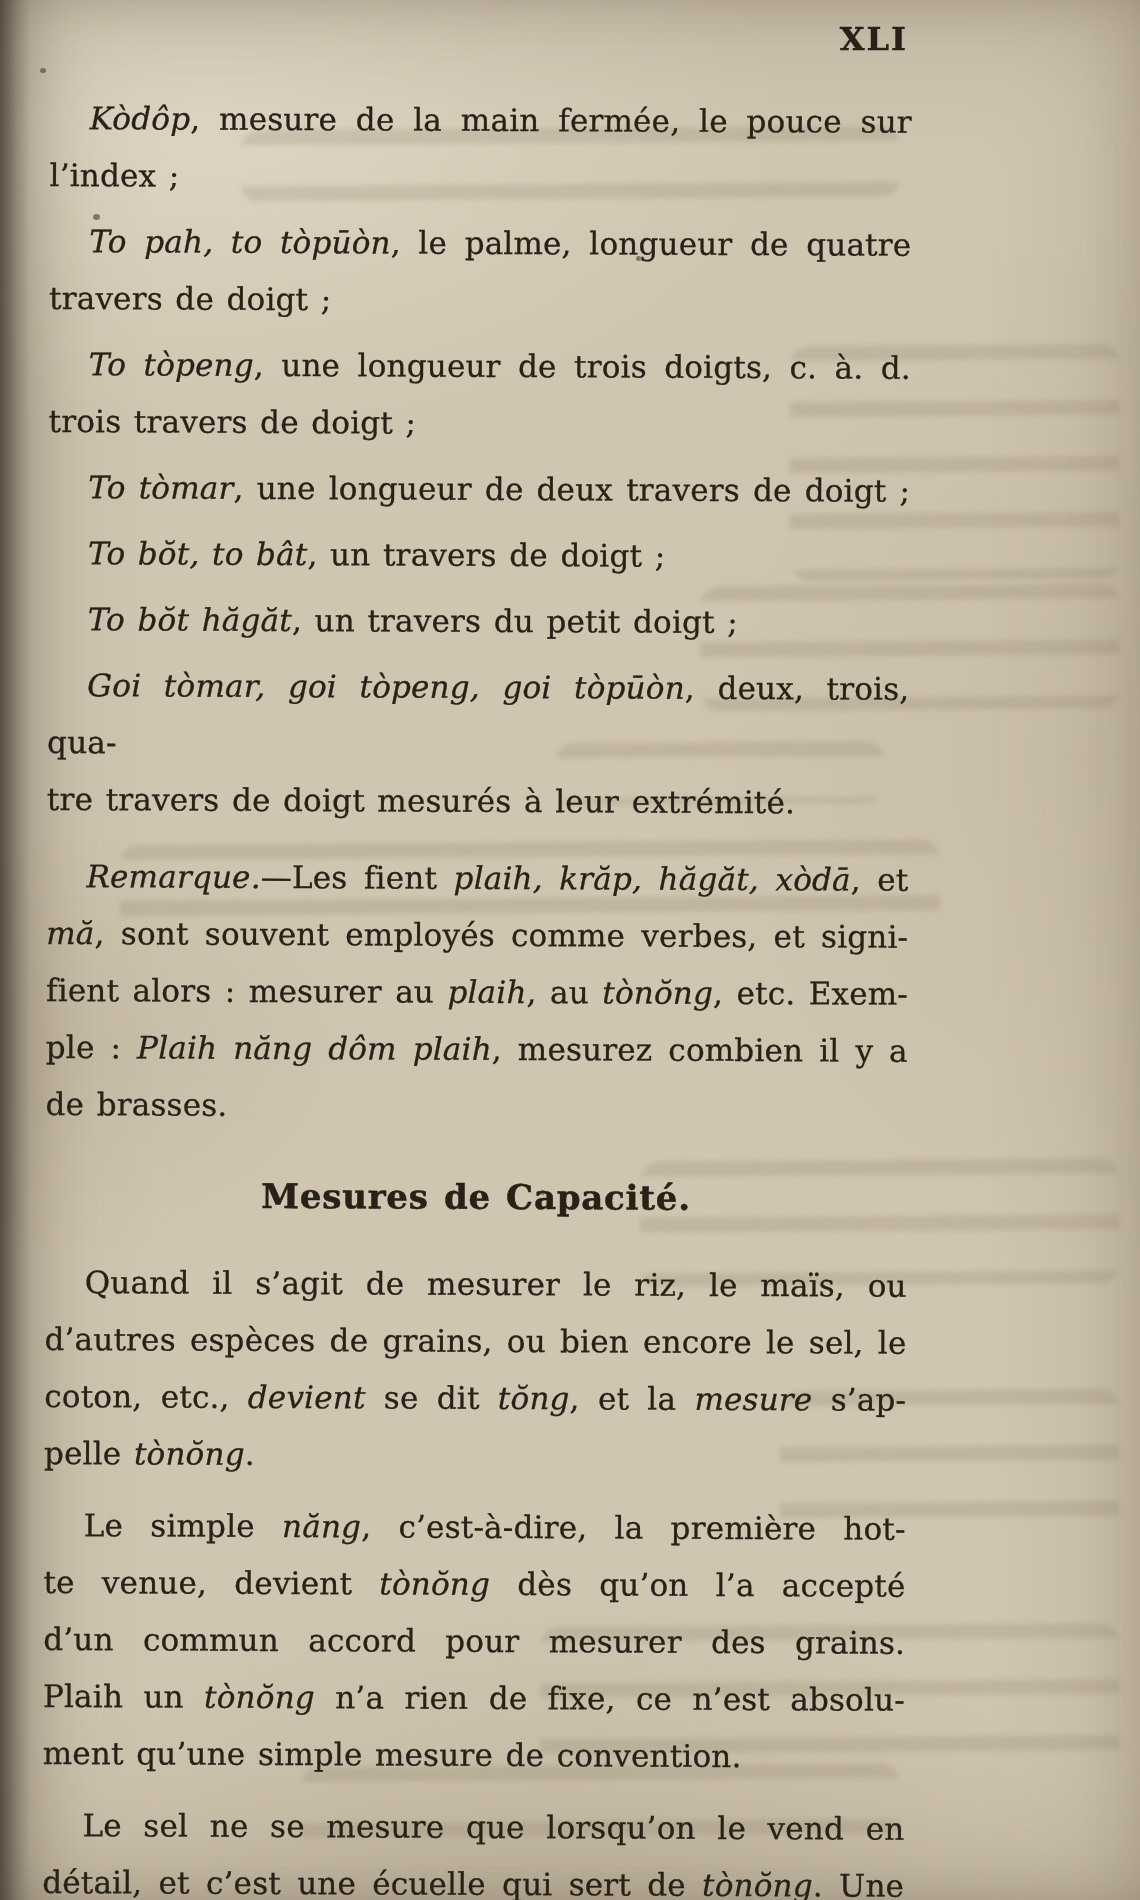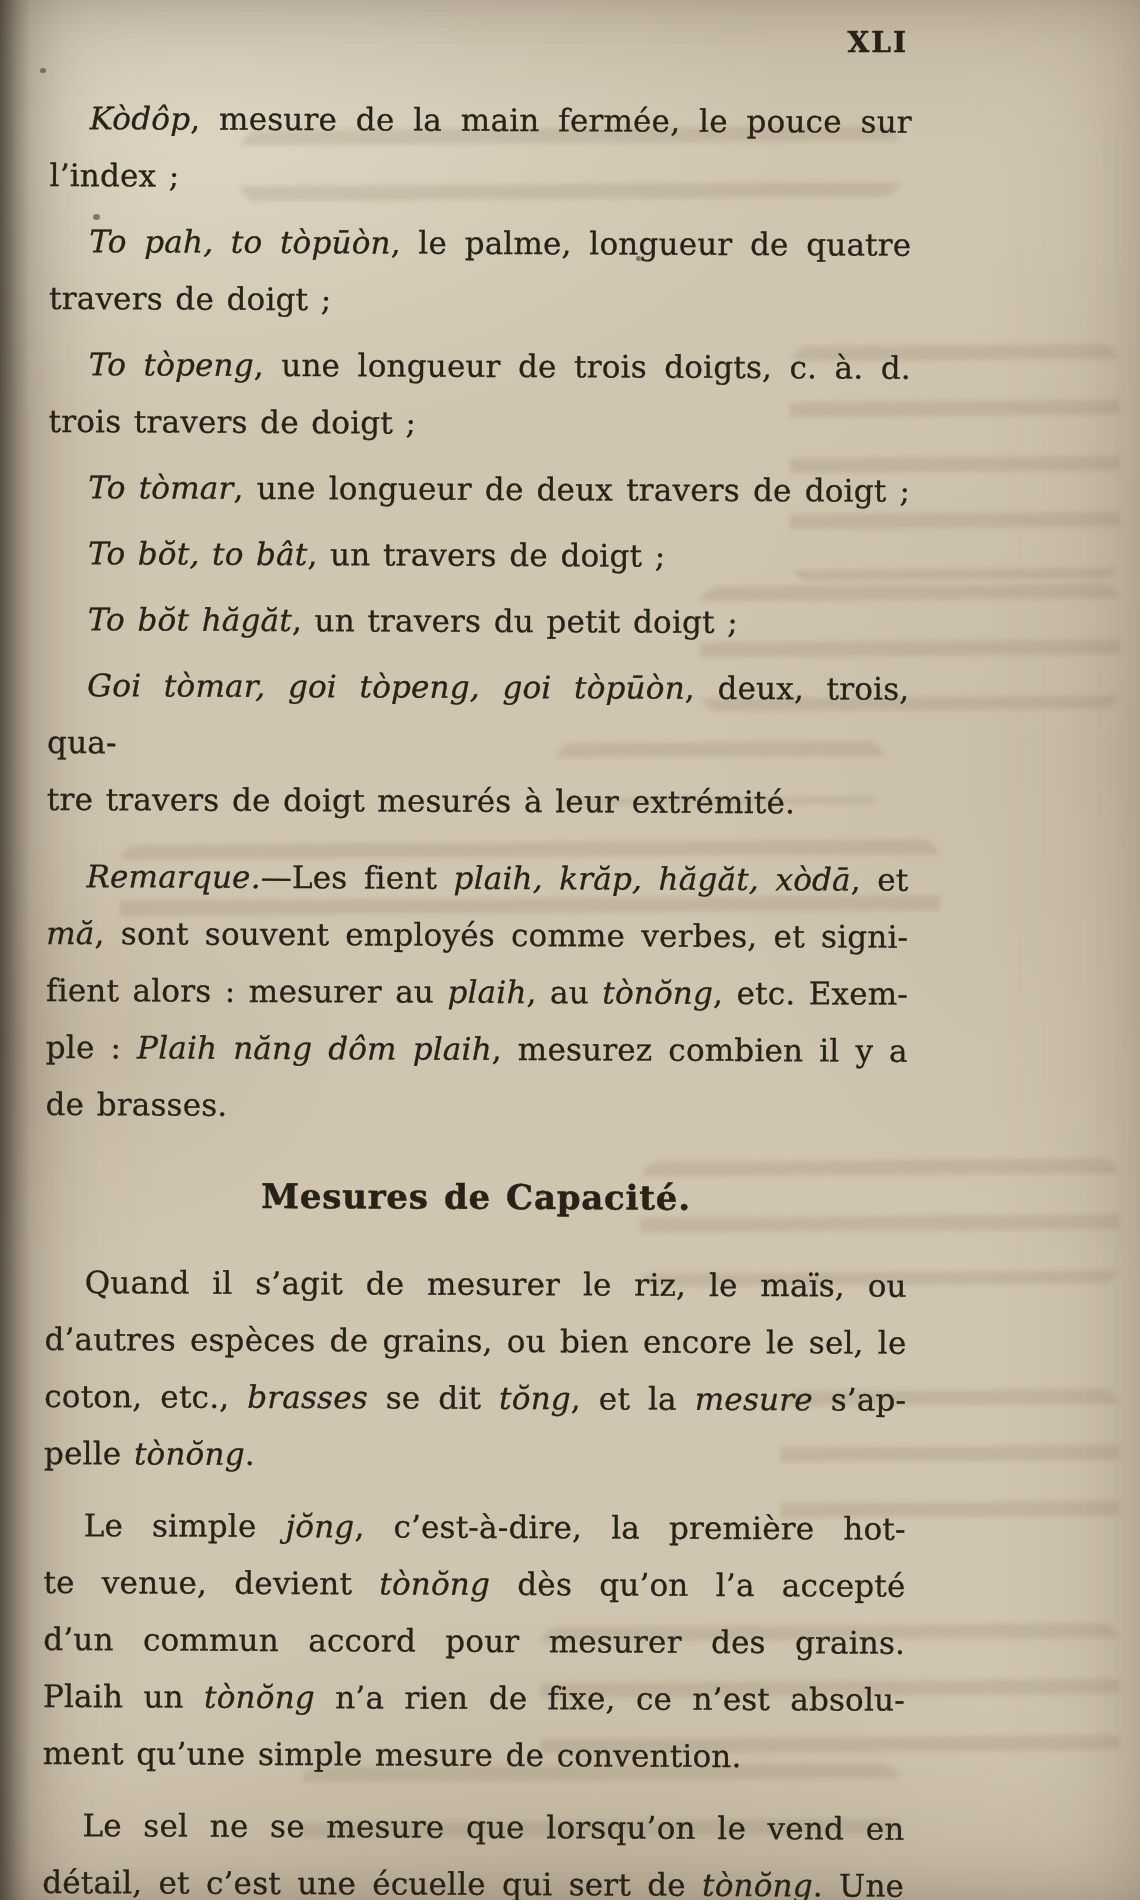--- a/index.html
+++ b/index.html
@@ -36,22 +36,22 @@
     background:repeating-linear-gradient(to bottom,
       rgba(118,102,76,.16) 0 15px,
       rgba(118,102,76,0) 15px 56px);
     filter:blur(2.5px);
     border-radius:20px;
     transform:skewY(-0.4deg);
   }
   .speck{position:absolute;background:rgba(58,48,38,.55);border-radius:50%;filter:blur(.4px);}
 
   .pageno{
-    position:absolute;top:26px;right:232px;
-    font-size:28px;font-weight:bold;letter-spacing:2px;
+    position:absolute;top:20px;right:232px;
+    font-size:32px;font-weight:bold;letter-spacing:2px;
     -webkit-text-stroke:.4px var(--ink);
   }
   .text-block{
     position:absolute;left:50px;top:90px;width:862px;
     font-size:31px;line-height:57px;
     word-spacing:2.5px;letter-spacing:.2px;
     -webkit-text-stroke:.3px var(--ink);
     transform:rotate(.25deg);
     transform-origin:top left;
   }
@@ -133,25 +133,25 @@
         <div class="line"><span>fient alors : mesurer au </span><em>plaih</em><span>, au </span><em>tònŏng</em><span>, etc. Exem-</span></div>
         <div class="line"><span>ple : </span><em>Plaih năng dôm plaih</em><span>, mesurez combien il y a</span></div>
         <div class="line last"><span>de brasses.</span></div>
       </div>
     </div>
   <div class="heading">Mesures de Capacité.</div>
   <div class="capacity">
       <div class="para">
         <div class="line"><span>Quand il s’agit de mesurer le riz, le maïs, ou</span></div>
         <div class="line"><span>d’autres espèces de grains, ou bien encore le sel, le</span></div>
-        <div class="line"><span>coton, etc., </span><em>brasses</em><span> se dit </span><em>tŏng</em><span>, et la </span><em>mesure</em><span> s’ap-</span></div>
+        <div class="line"><span>coton, etc., </span><em>devient</em><span> se dit </span><em>tŏng</em><span>, et la </span><em>mesure</em><span> s’ap-</span></div>
         <div class="line last"><span>pelle </span><em>tònŏng</em><span>.</span></div>
       </div>
       <div class="para">
-        <div class="line"><span>Le simple </span><em>jŏng</em><span>, c’est-à-dire, la première hot-</span></div>
+        <div class="line"><span>Le simple </span><em>năng</em><span>, c’est-à-dire, la première hot-</span></div>
         <div class="line"><span>te venue, devient </span><em>tònŏng</em><span> dès qu’on l’a accepté</span></div>
         <div class="line"><span>d’un commun accord pour mesurer des grains.</span></div>
         <div class="line"><span>Plaih un </span><em>tònŏng</em><span> n’a rien de fixe, ce n’est absolu-</span></div>
         <div class="line last"><span>ment qu’une simple mesure de convention.</span></div>
       </div>
       <div class="para">
         <div class="line"><span>Le sel ne se mesure que lorsqu’on le vend en</span></div>
         <div class="line"><span>détail, et c’est une écuelle qui sert de </span><em>tònŏng</em><span>. Une</span></div>
       </div>
     </div>

